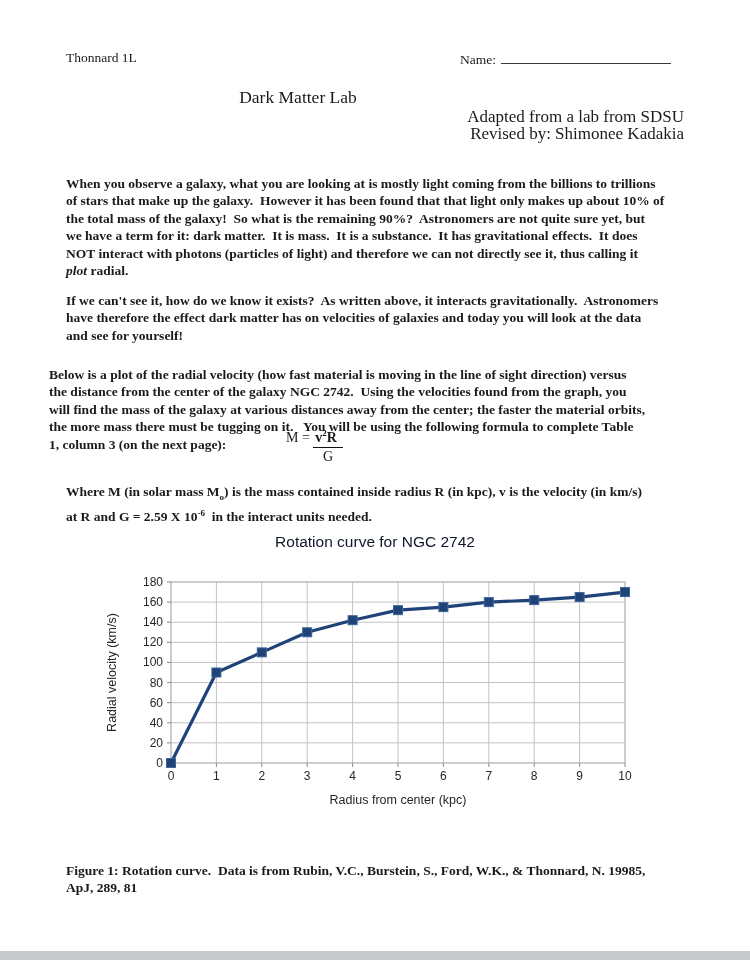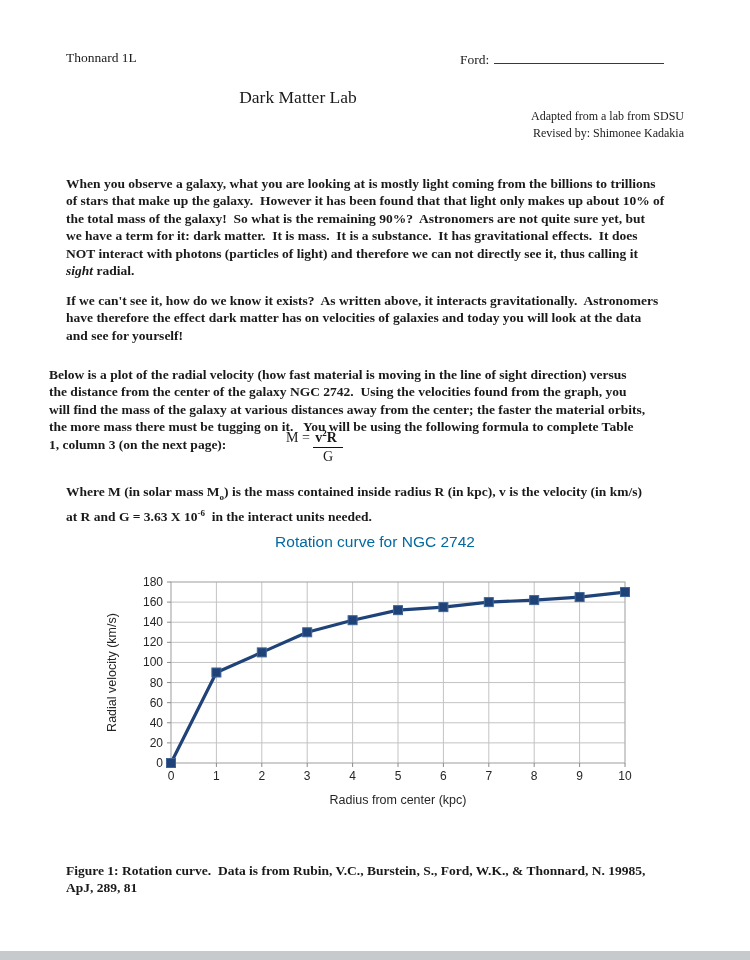--- a/index.html
+++ b/index.html
@@ -17,74 +17,74 @@
   }
   .pre { white-space:pre-wrap; }
   .it { font-style:italic; }
   #course { left:66px; top:50px; font-size:13.5px; }
   #name-row { left:460px; top:50px; font-size:13.5px; }
   #name-blank {
     display:inline-block; width:170px; height:13px;
     border-bottom:1px solid #3a3a3a; margin-left:5px;
   }
   #doc-title { left:0; top:87px; width:596px; text-align:center; font-size:17.5px; }
-  #credits { left:66px; top:108px; width:618px; text-align:right; font-size:12px; line-height:17.4px; }
+  #credits { left:66px; top:108px; width:618px; text-align:right; font-size:17px; line-height:17.4px; }
   #para-intro    { left:66px; top:161px; }
   #para-evidence { left:66px; top:278px; }
   #para-plot     { left:49px; top:352px; }
   #formula { left:286px; top:430px; font-size:14px; }
   .frac { display:inline-flex; flex-direction:column; text-align:center; vertical-align:top; }
   .frac .num { border-bottom:1.2px solid #111; padding:0 6px 1px 2px;font-weight:bold; }
   .frac .den { padding-top:1px; }
   sup { font-size:9px; vertical-align:super; line-height:0; }
   sub { font-size:9px; vertical-align:sub; line-height:0; }
   #para-where { left:66px; top:465px; font-size:13.5px; line-height:25px; width:624px;font-weight:bold; }
   #para-where span { white-space:pre-wrap; }
   #chart-title {
     left:0; top:533px; width:750px; text-align:center;
-    font-family:"Liberation Sans", sans-serif; font-size:15.5px; color:#0369a1;
+    font-family:"Liberation Sans", sans-serif; font-size:15.5px; color:#0f172a;
   }
   #chart-svg { left:100px; top:555px; }
   #chart-svg text { font-family:"Liberation Sans", sans-serif; fill:#262626; }
   #caption { left:66px; top:848px; }
   #bottom-bar { left:0; top:951px; width:750px; height:9px; background:#c7cacc; }
 </style>
 </head>
 <body>
 
 <div class="abs" id="course">Thonnard 1L</div>
 
-<div class="abs" id="name-row"><span>Ford:</span><span id="name-blank"></span></div>
+<div class="abs" id="name-row"><span>Name:</span><span id="name-blank"></span></div>
 
 <div class="abs" id="doc-title">Dark Matter Lab</div>
 
 <div class="abs" id="credits"><span>Adapted from a lab from SDSU</span><br><span>Revised by: Shimonee Kadakia</span></div>
 
 <p class="abs body-text" id="para-intro"><span class="pre">When you observe a galaxy, what you are looking at is mostly light coming from the billions to trillions
 of stars that make up the galaxy.  However it has been found that that light only makes up about 10% of
 the total mass of the galaxy!  So what is the remaining 90%?  Astronomers are not quite sure yet, but
 we have a term for it: dark matter.  It is mass.  It is a substance.  It has gravitational effects.  It does
-NOT interact with photons (particles of light) and therefore we can not directly see it, thus calling it</span><br><span class="it">sight</span><span> radial.</span></p>
+NOT interact with photons (particles of light) and therefore we can not directly see it, thus calling it</span><br><span class="it">plot</span><span> radial.</span></p>
 
 <p class="abs body-text" id="para-evidence"><span class="pre">If we can't see it, how do we know it exists?  As written above, it interacts gravitationally.  Astronomers
 have therefore the effect dark matter has on velocities of galaxies and today you will look at the data
 and see for yourself!</span></p>
 
 <p class="abs body-text" id="para-plot"><span class="pre">Below is a plot of the radial velocity (how fast material is moving in the line of sight direction) versus
 the distance from the center of the galaxy NGC 2742.  Using the velocities found from the graph, you
 will find the mass of the galaxy at various distances away from the center; the faster the material orbits,
 the more mass there must be tugging on it.   You will be using the following formula to complete Table
 1, column 3 (on the next page):</span></p>
 
 <div class="abs" id="formula"><span>M = </span><span class="frac">
       <span class="num"><span>v</span><sup>2</sup><span>R</span></span>
       <span class="den">G</span>
     </span></div>
 
-<p class="abs" id="para-where"><span>Where M (in solar mass M</span><sub>o</sub><span>) is the mass contained inside radius R (in kpc), v is the velocity (in km/s)</span><br><span>at R and G = 3.63 X 10</span><sup>-6</sup><span>  in the interact units needed.</span></p>
+<p class="abs" id="para-where"><span>Where M (in solar mass M</span><sub>o</sub><span>) is the mass contained inside radius R (in kpc), v is the velocity (in km/s)</span><br><span>at R and G = 2.59 X 10</span><sup>-6</sup><span>  in the interact units needed.</span></p>
 
 <div class="abs" id="chart-title">Rotation curve for NGC 2742</div>
 
 <svg class="abs" id="chart-svg" width="560" height="270">
     <line x1="71" y1="187.88888888888889" x2="525" y2="187.88888888888889" stroke="#c3c3c3" stroke-width="1"></line>
     <line x1="71" y1="167.77777777777777" x2="525" y2="167.77777777777777" stroke="#c3c3c3" stroke-width="1"></line>
     <line x1="71" y1="147.66666666666666" x2="525" y2="147.66666666666666" stroke="#c3c3c3" stroke-width="1"></line>
     <line x1="71" y1="127.55555555555556" x2="525" y2="127.55555555555556" stroke="#c3c3c3" stroke-width="1"></line>
     <line x1="71" y1="107.44444444444444" x2="525" y2="107.44444444444444" stroke="#c3c3c3" stroke-width="1"></line>
     <line x1="71" y1="87.33333333333333" x2="525" y2="87.33333333333333" stroke="#c3c3c3" stroke-width="1"></line>

